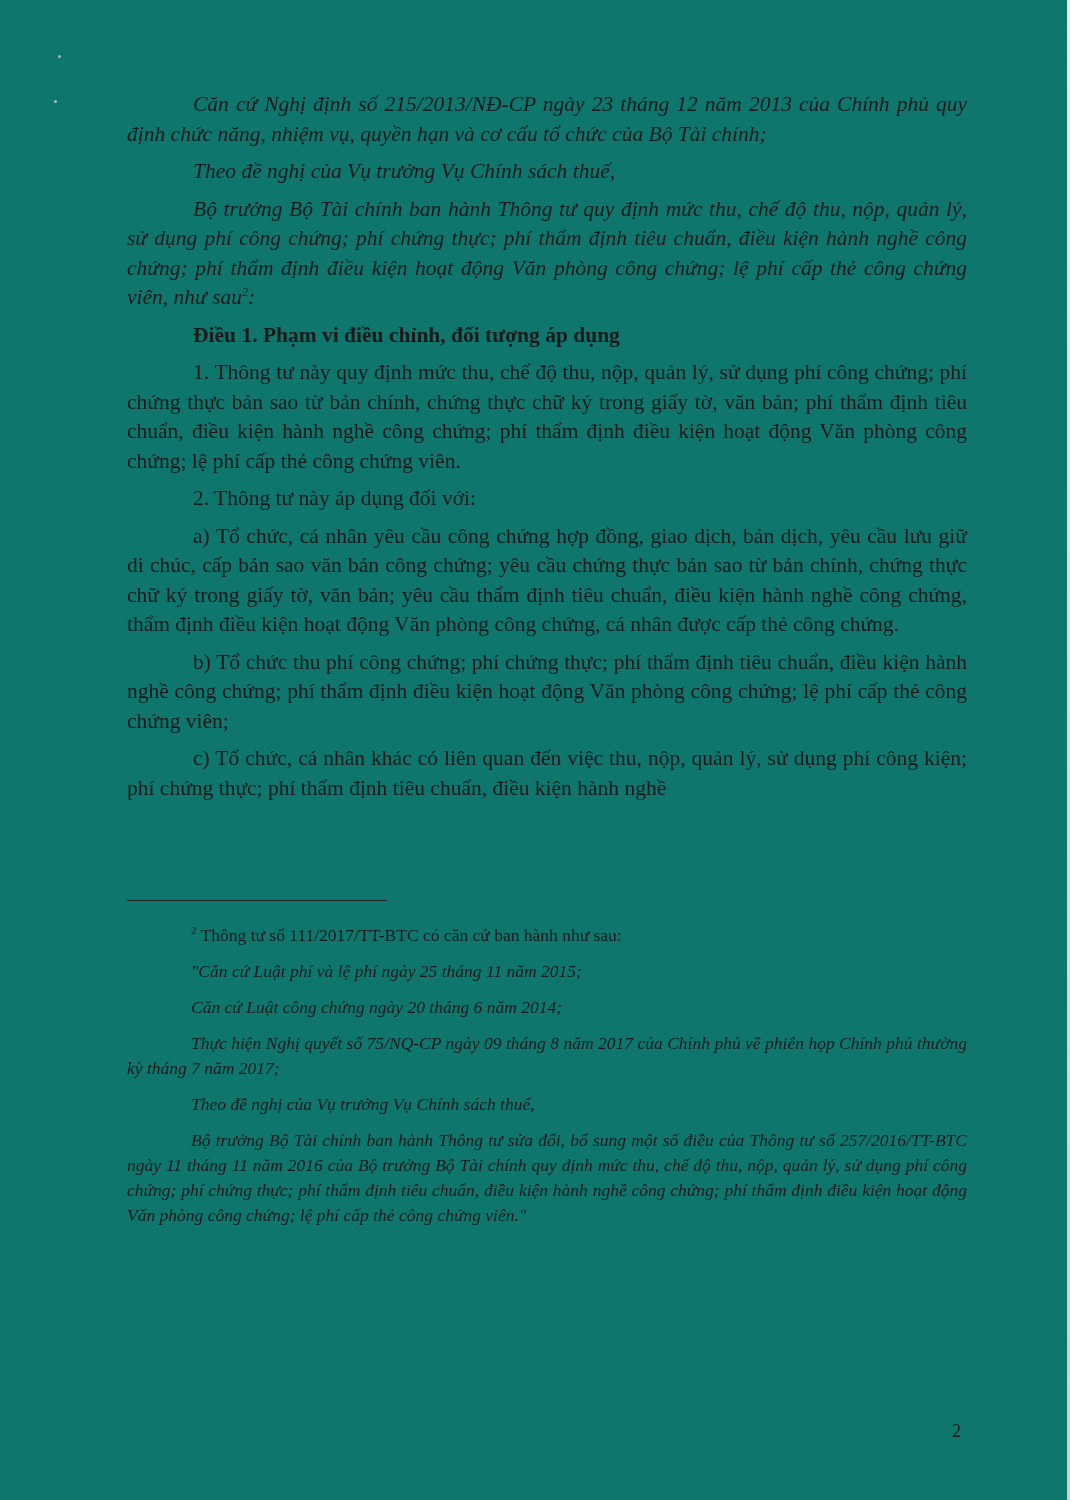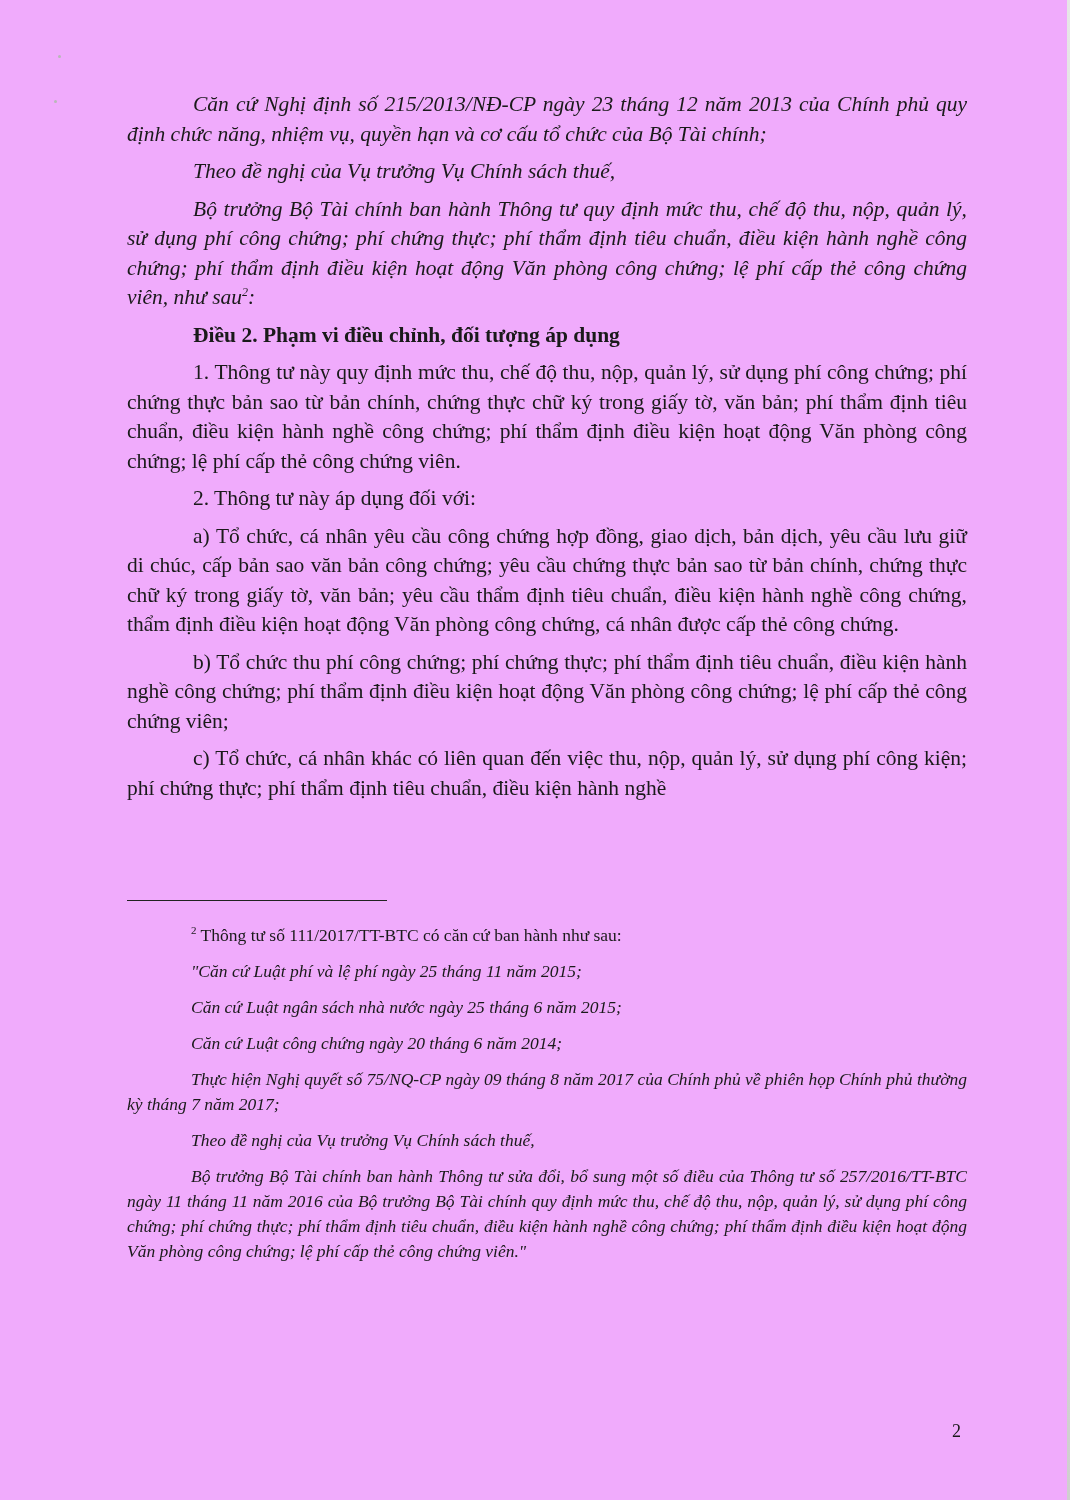--- a/index.html
+++ b/index.html
@@ -1,18 +1,18 @@
 <!DOCTYPE html>
 <html><head>
 <meta charset="utf-8">
 <style>
   html, body { margin: 0; padding: 0; background: #ffffff; }
   body { width: 1070px; height: 1500px; position: relative; overflow: hidden;
          font-family: "Liberation Serif", "DejaVu Serif", serif; color: #1a1a1a; }
-  .page { position: absolute; left: 0; top: 0; width: 1070px; height: 1500px; background: #f0abfc; }
+  .page { position: absolute; left: 0; top: 0; width: 1070px; height: 1500px; background: #0f766e; }
   .edge-right { position: absolute; right: 0; top: 0; width: 3px; height: 1500px; background: linear-gradient(#e6e6e6, #cfcfcf); }
   .speck { position: absolute; width: 3px; height: 3px; background: #b8b8b8; border-radius: 50%; }
   .body-text { position: absolute; left: 127px; width: 840px; font-size: 21.5px; line-height: 29.5px; text-align: justify; }
   .body-text p { margin: 0 0 8px 0; text-indent: 66px; }
   .body-text p.it { font-style: italic; }
   .body-text p.heading { font-weight: bold; margin-bottom: 8px; }
   .body-text p.tight { margin-bottom: 0; }
   .sup { font-size: 12px; vertical-align: super; line-height: 0; font-style: italic; }
   .fn-rule { position: absolute; left: 127px; top: 900px; width: 260px; height: 0; border-top: 1.4px solid #222; }
   .footnote { position: absolute; left: 127px; width: 840px; top: 912px; font-size: 17.5px; line-height: 25px; text-align: justify; }
@@ -26,34 +26,33 @@
 
 <div class="page">
   <div class="edge-right"></div>
   <div class="speck" style="left:58px; top:55px;"></div>
   <div class="speck" style="left:54px; top:100px;"></div>
 
   <div class="body-text" style="top:90px;">
     <p class="it">Căn cứ Nghị định số 215/2013/NĐ-CP ngày 23 tháng 12 năm 2013 của Chính phủ quy định chức năng, nhiệm vụ, quyền hạn và cơ cấu tổ chức của Bộ Tài chính;</p>
     <p class="it">Theo đề nghị của Vụ trưởng Vụ Chính sách thuế,</p>
     <p class="it"><span>Bộ trưởng Bộ Tài chính ban hành Thông tư quy định mức thu, chế độ thu, nộp, quản lý, sử dụng phí công chứng; phí chứng thực; phí thẩm định tiêu chuẩn, điều kiện hành nghề công chứng; phí thẩm định điều kiện hoạt động Văn phòng công chứng; lệ phí cấp thẻ công chứng viên, như sau</span><span class="sup">2</span><span>:</span></p>
-    <p class="heading">Điều 2. Phạm vi điều chỉnh, đối tượng áp dụng</p>
+    <p class="heading">Điều 1. Phạm vi điều chỉnh, đối tượng áp dụng</p>
     <p>1. Thông tư này quy định mức thu, chế độ thu, nộp, quản lý, sử dụng phí công chứng; phí chứng thực bản sao từ bản chính, chứng thực chữ ký trong giấy tờ, văn bản; phí thẩm định tiêu chuẩn, điều kiện hành nghề công chứng; phí thẩm định điều kiện hoạt động Văn phòng công chứng; lệ phí cấp thẻ công chứng viên.</p>
     <p>2. Thông tư này áp dụng đối với:</p>
     <p>a) Tổ chức, cá nhân yêu cầu công chứng hợp đồng, giao dịch, bản dịch, yêu cầu lưu giữ di chúc, cấp bản sao văn bản công chứng; yêu cầu chứng thực bản sao từ bản chính, chứng thực chữ ký trong giấy tờ, văn bản; yêu cầu thẩm định tiêu chuẩn, điều kiện hành nghề công chứng, thẩm định điều kiện hoạt động Văn phòng công chứng, cá nhân được cấp thẻ công chứng.</p>
     <p>b) Tổ chức thu phí công chứng; phí chứng thực; phí thẩm định tiêu chuẩn, điều kiện hành nghề công chứng; phí thẩm định điều kiện hoạt động Văn phòng công chứng; lệ phí cấp thẻ công chứng viên;</p>
     <p class="tight">c) Tổ chức, cá nhân khác có liên quan đến việc thu, nộp, quản lý, sử dụng phí công kiện; phí chứng thực; phí thẩm định tiêu chuẩn, điều kiện hành nghề</p>
   </div>
 
   <div class="fn-rule"></div>
 
   <div class="footnote">
     <p><span class="fn-sup">2</span> <span>Thông tư số 111/2017/TT-BTC có căn cứ ban hành như sau:</span></p>
     <p class="it">"Căn cứ Luật phí và lệ phí ngày 25 tháng 11 năm 2015;</p>
-    <p class="it">Căn cứ Luật ngân sách nhà nước ngày 25 tháng 6 năm 2015;</p>
     <p class="it">Căn cứ Luật công chứng ngày 20 tháng 6 năm 2014;</p>
     <p class="it">Thực hiện Nghị quyết số 75/NQ-CP ngày 09 tháng 8 năm 2017 của Chính phủ về phiên họp Chính phủ thường kỳ tháng 7 năm 2017;</p>
     <p class="it">Theo đề nghị của Vụ trưởng Vụ Chính sách thuế,</p>
     <p class="it">Bộ trưởng Bộ Tài chính ban hành Thông tư sửa đổi, bổ sung một số điều của Thông tư số 257/2016/TT-BTC ngày 11 tháng 11 năm 2016 của Bộ trưởng Bộ Tài chính quy định mức thu, chế độ thu, nộp, quản lý, sử dụng phí công chứng; phí chứng thực; phí thẩm định tiêu chuẩn, điều kiện hành nghề công chứng; phí thẩm định điều kiện hoạt động Văn phòng công chứng; lệ phí cấp thẻ công chứng viên."</p>
   </div>
 
   <div class="page-number">2</div>
 </div>
 
 </body></html>

